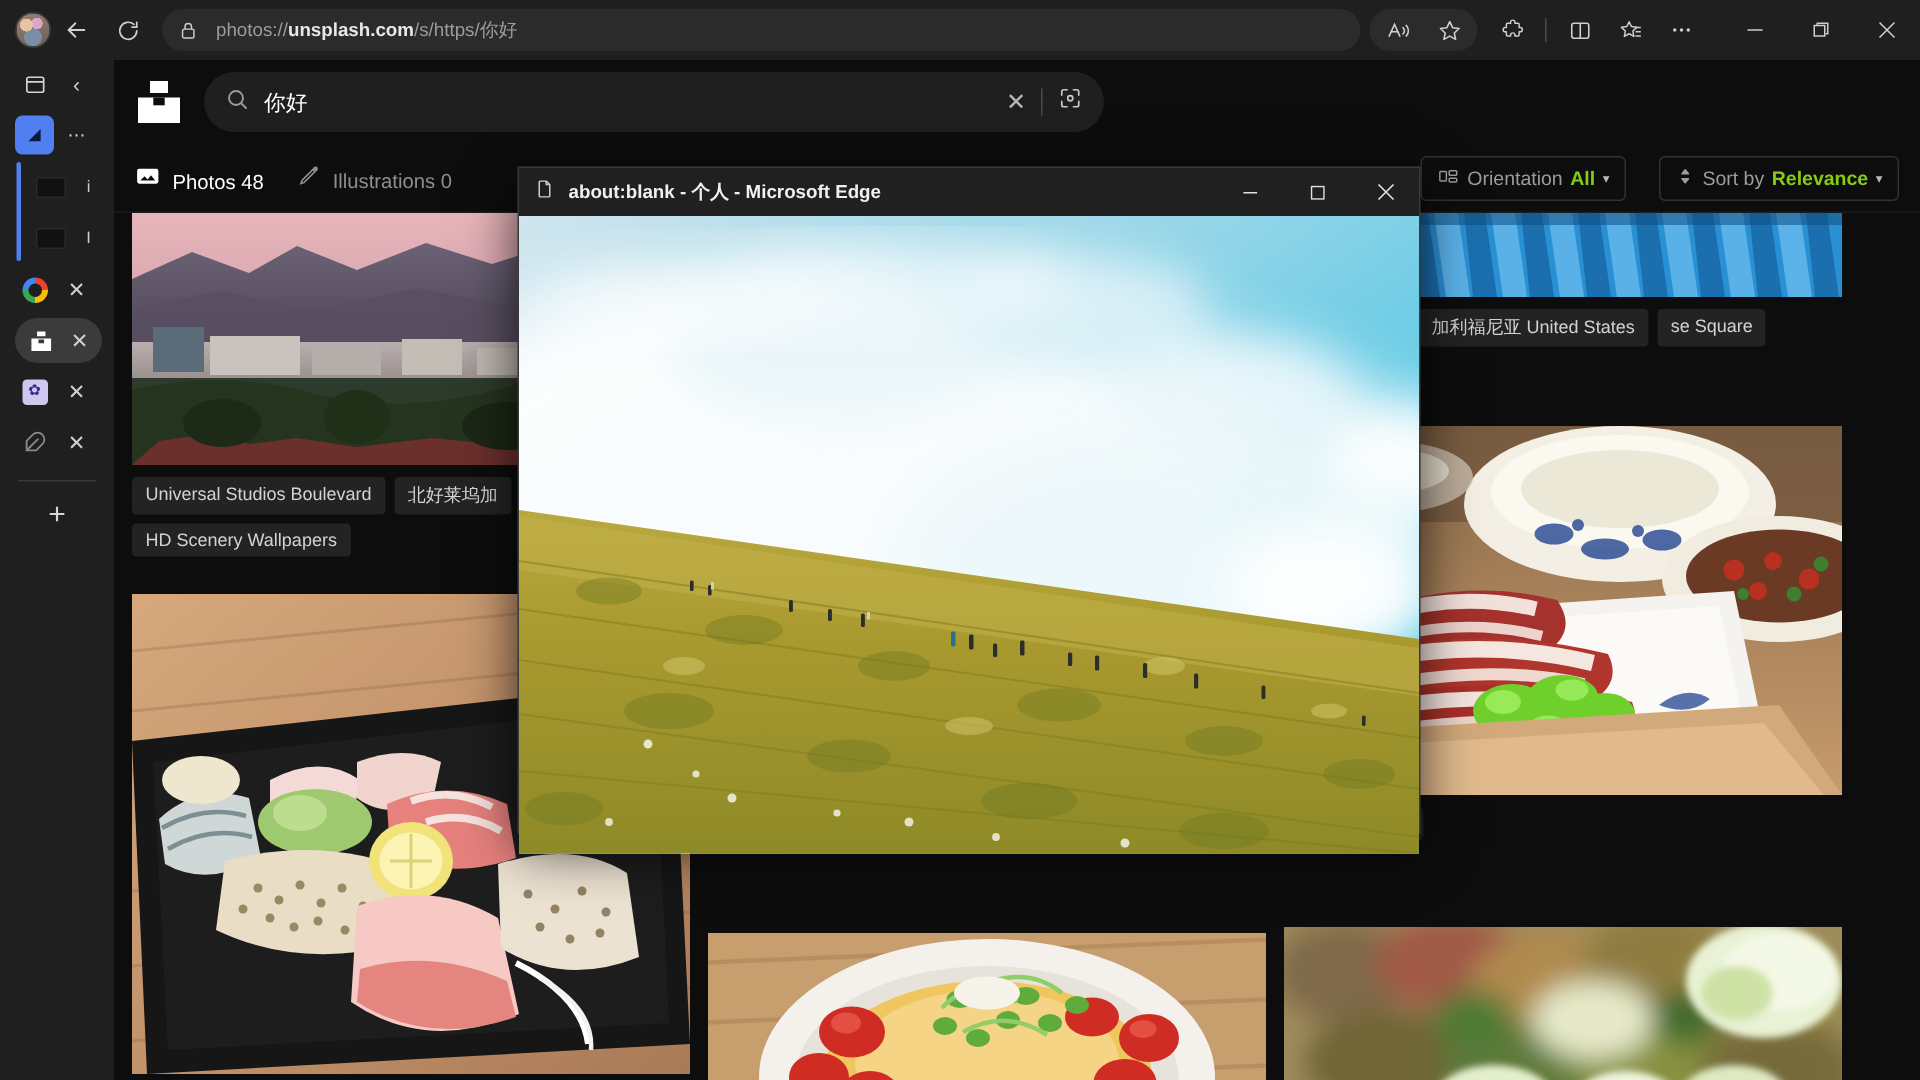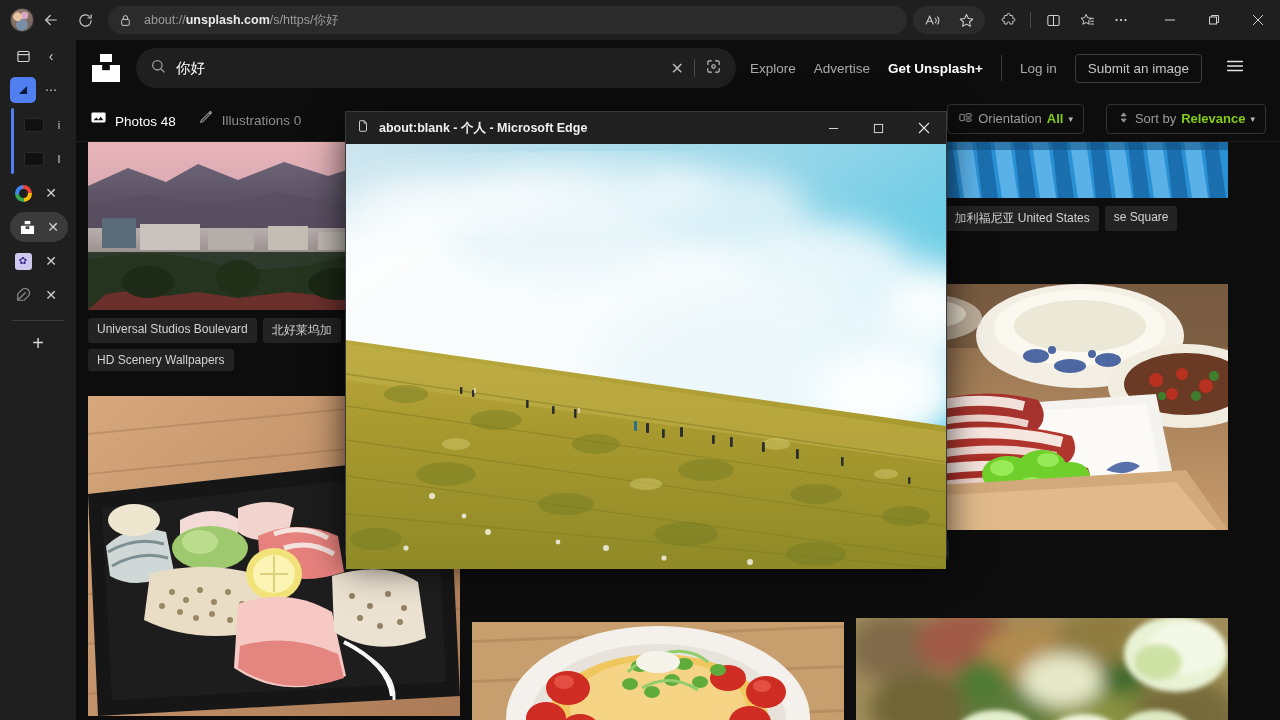--- a/index.html
+++ b/index.html
@@ -235,21 +235,21 @@
   </div>
 
   <div class="addr-wrap">
     <div class="addr-bar">
       <span class="chrome-btn" style="width:22px;height:22px;margin:0">
         <svg width="13" height="13" viewBox="0 0 24 24" fill="none" stroke="currentColor" stroke-width="1.8">
             <rect x="5" y="10" width="14" height="11" rx="2"></rect>
             <path d="M8 10V7a4 4 0 0 1 8 0v3"></path>
           </svg>
       </span>
-      <span class="addr-text"><span>about://</span><b>unsplash.com</b><span>/s/https/</span><span>你好</span></span>
+      <span class="addr-text"><span>photos://</span><b>unsplash.com</b><span>/s/https/</span><span>你好</span></span>
     </div>
   </div>
 
   <div class="addr-right">
     <div class="pillgroup">
       <div class="chrome-btn">
         <svg width="17" height="17" viewBox="0 0 24 24" fill="none" stroke="currentColor" stroke-width="1.5" stroke-linecap="round">
             <path d="M3 17L8 6l5 11"></path>
             <path d="M5 13h6"></path>
             <path d="M16 9a4 4 0 0 1 0 6"></path>
@@ -408,33 +408,20 @@
         <svg width="17" height="17" viewBox="0 0 24 24" fill="none" stroke="currentColor" stroke-width="1.6" stroke-linecap="round">
             <path d="M4 9V6a2 2 0 0 1 2-2h3"></path>
             <path d="M20 9V6a2 2 0 0 0-2-2h-3"></path>
             <path d="M4 15v3a2 2 0 0 0 2 2h3"></path>
             <path d="M20 15v3a2 2 0 0 1-2 2h-3"></path>
             <circle cx="12" cy="12" r="2.4"></circle>
           </svg>
       </span>
     </div>
 
-    <div class="u-nav">
-      <a>Explore</a>
-      <a>Advertise</a>
-      <a class="strong">Get Unsplash+</a>
-      <span class="u-vsep"></span>
-      <a>Log in</a>
-      <span class="u-btn">Submit an image</span>
-      <span class="u-hamburger">
-        <svg width="22" height="22" viewBox="0 0 24 24" stroke="currentColor" stroke-width="1.7" stroke-linecap="round">
-            <path d="M4 7h16M4 12h16M4 17h16"></path>
-          </svg>
-      </span>
-    </div>
   </div>
 
   <div id="filter-row">
     <div class="f-tab active">
       <span>
         <svg width="17" height="17" viewBox="0 0 24 24" fill="#ffffff">
             <rect x="2" y="5" width="20" height="14" rx="2"></rect>
             <path d="M5 16l4-4 3 3 3-4 4 5z" fill="#0d0d0d"></path>
           </svg>
       </span>

